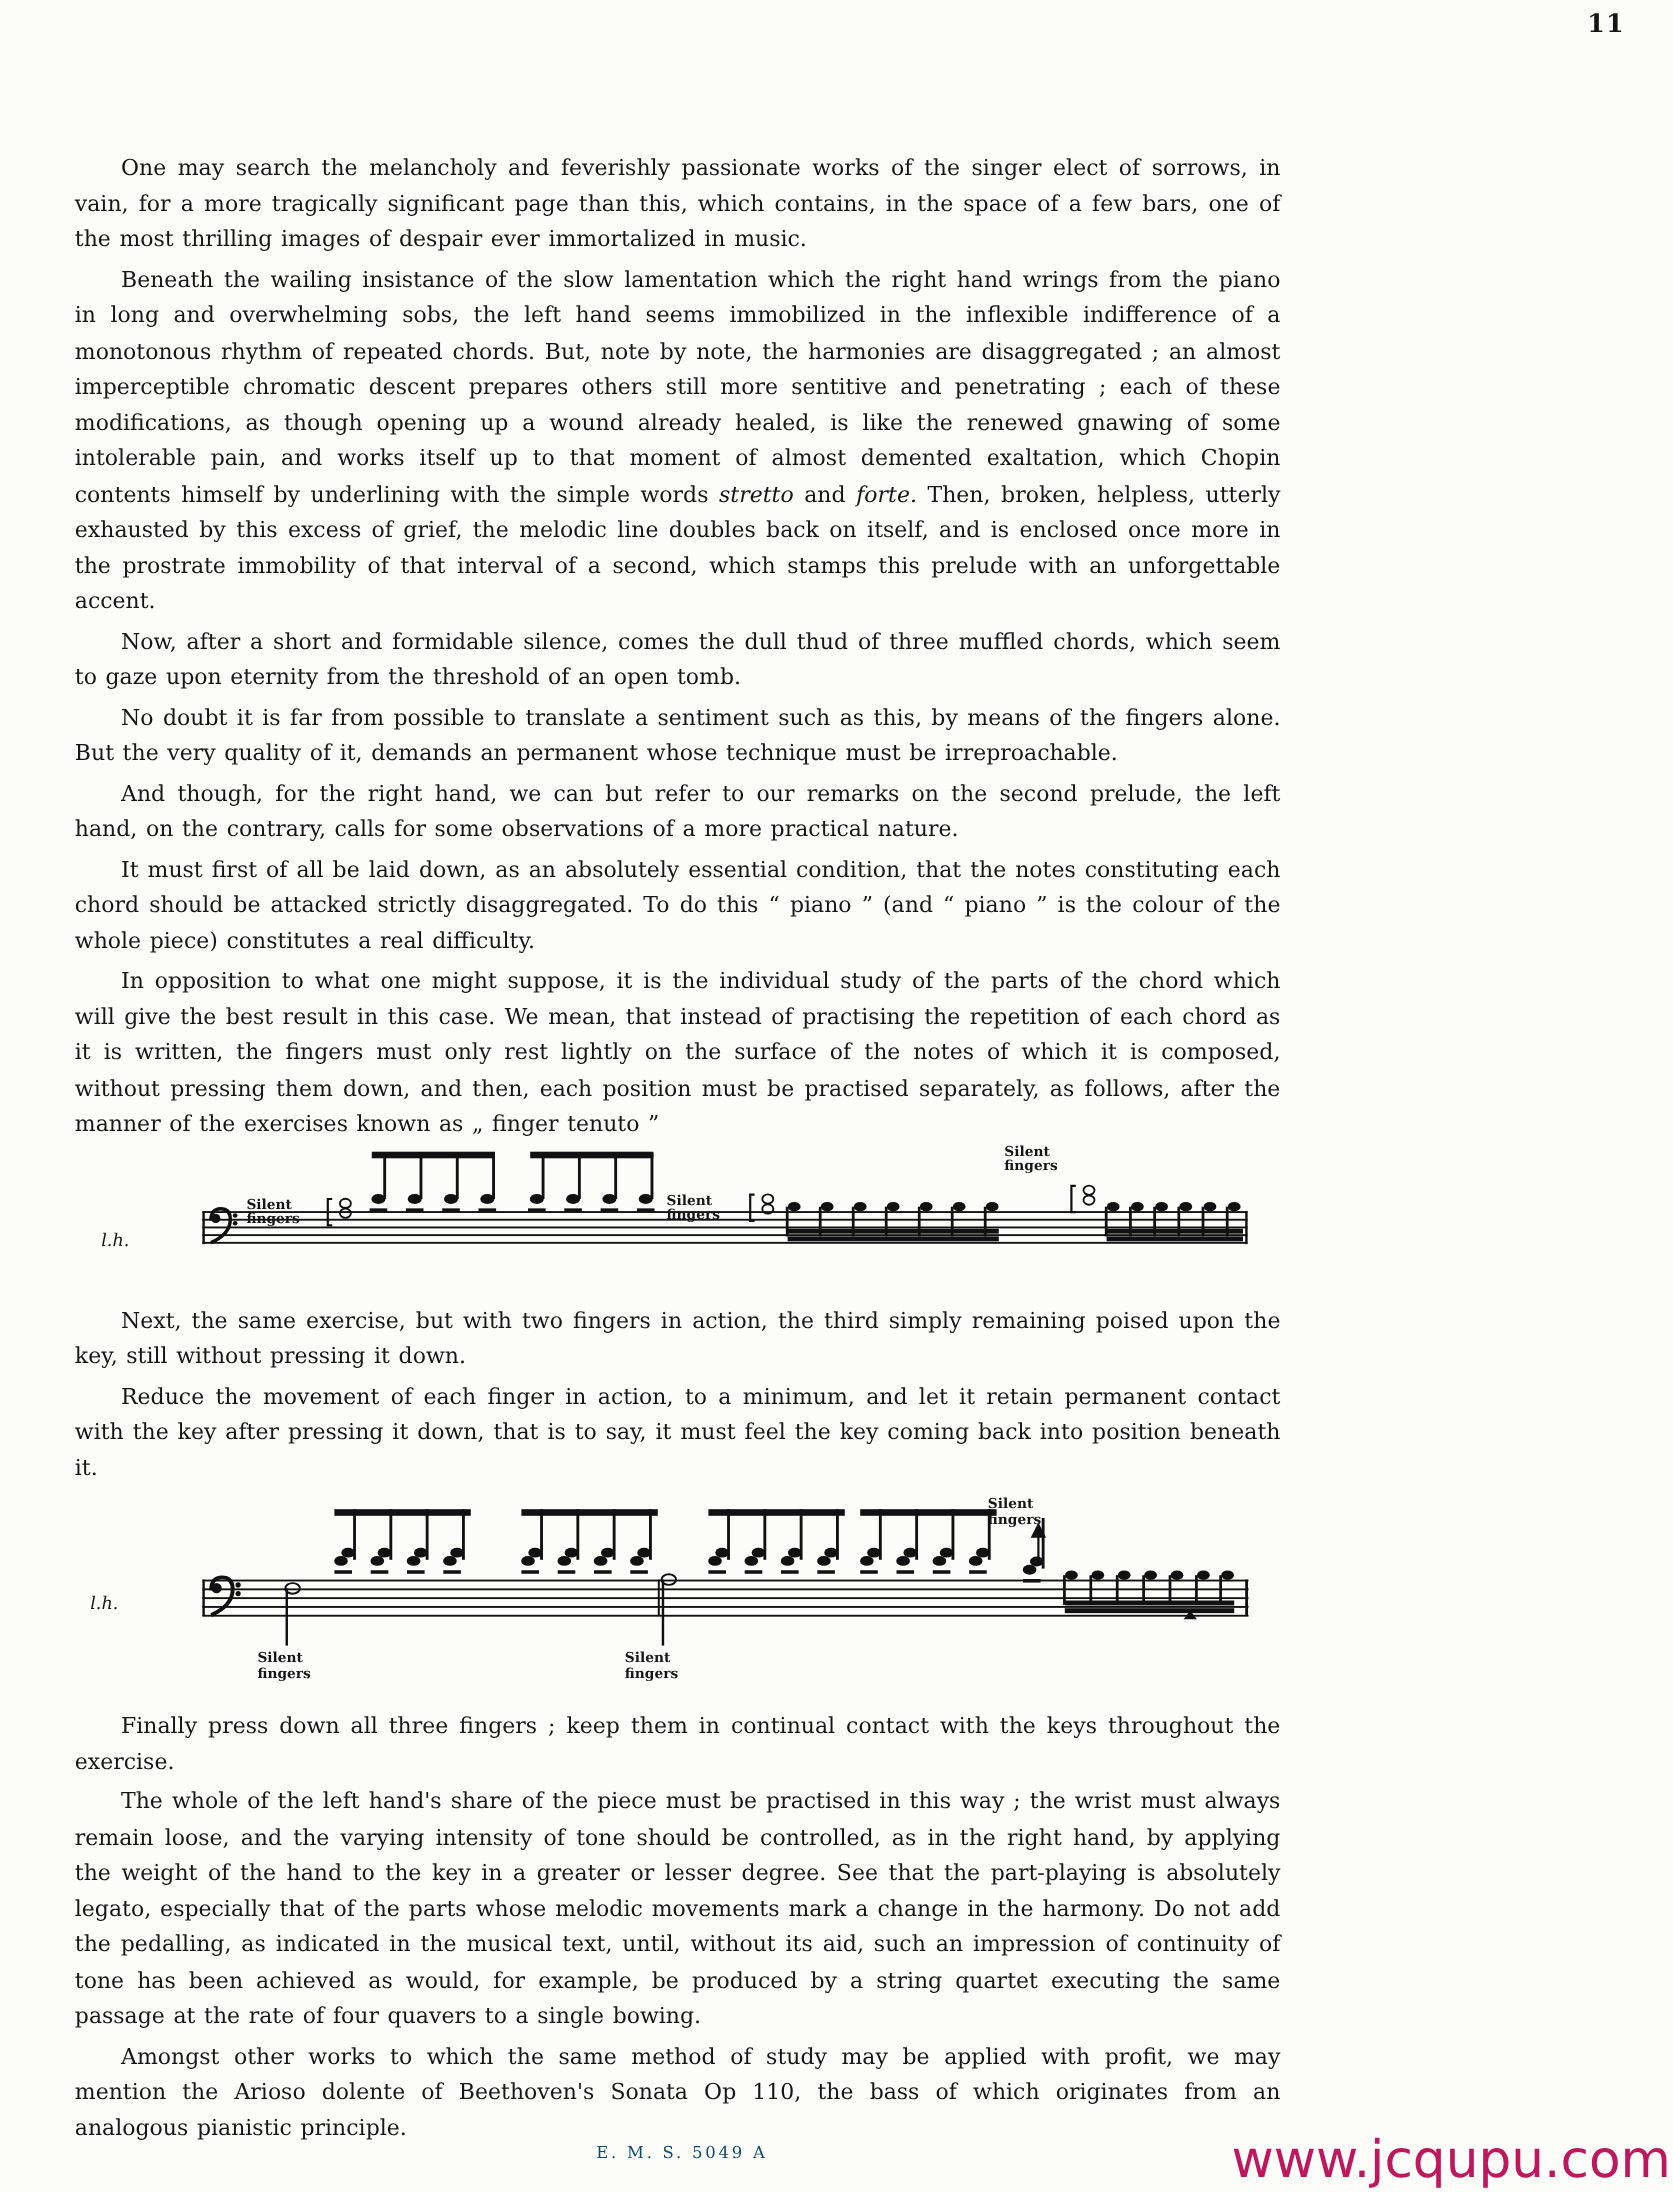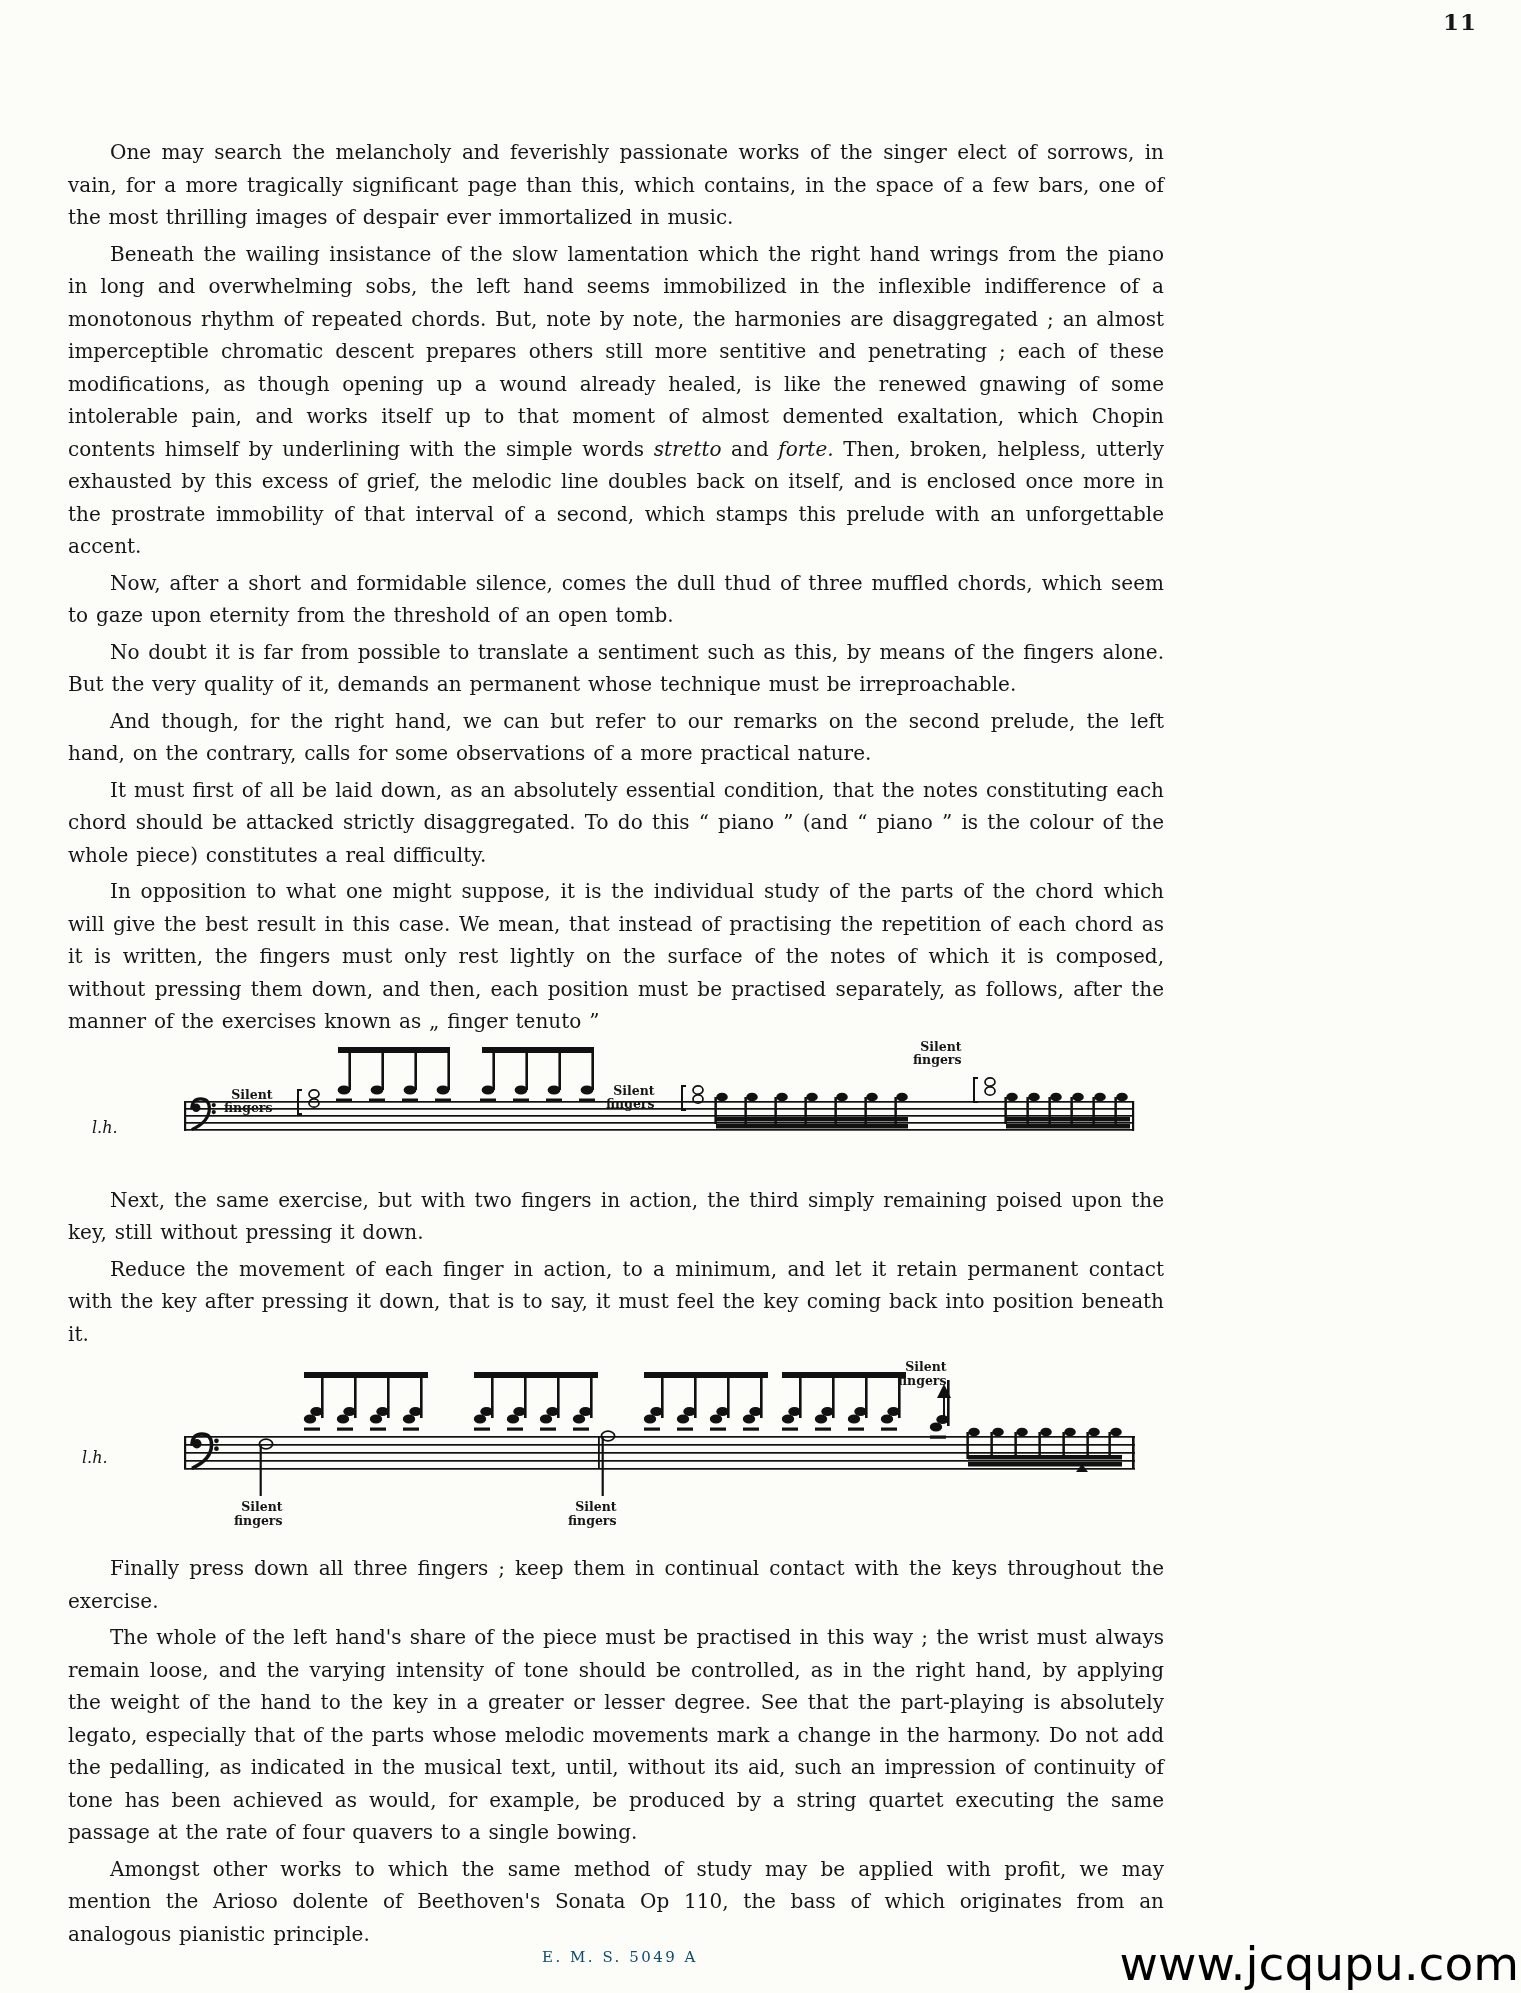--- a/index.html
+++ b/index.html
@@ -17,25 +17,25 @@
   .content p { text-indent:42px; margin:0 0 4px 0; }
   i.mus { font-style:italic; }
 
   .ex { position:relative; text-indent:0; }
   .ex1 { height:122px; margin:6px 0 18px 0; }
   .ex2 { height:182px; margin:10px 0 10px 0; }
   .ex svg { display:block; margin-left:70px; fill:#111; }
   .lh { position:absolute; font-style:italic; font-size:16px; line-height:20px; }
   .sf { position:absolute; font-size:12.5px; font-weight:bold; line-height:13.5px;
         letter-spacing:0; text-align:left; white-space:nowrap; }
-  .sf span { display:block;text-align:right; }
+  .sf span { display:block; }
 
   .plate { position:absolute; top:1948px; left:542px; font-size:15px; color:#0c4a6e;
            letter-spacing:2.5px; }
-  .watermark { position:absolute; top:1936px; right:2px; font-size:47px; color:#000000;
+  .watermark { position:absolute; top:1936px; right:2px; font-size:47px; color:#be185d;
            font-family:"DejaVu Sans","Liberation Sans",sans-serif; }
 </style>
 </head>
 <body>
 
 <div class="page">
 
   <div class="pageno">11</div>
 
   <div class="content">

